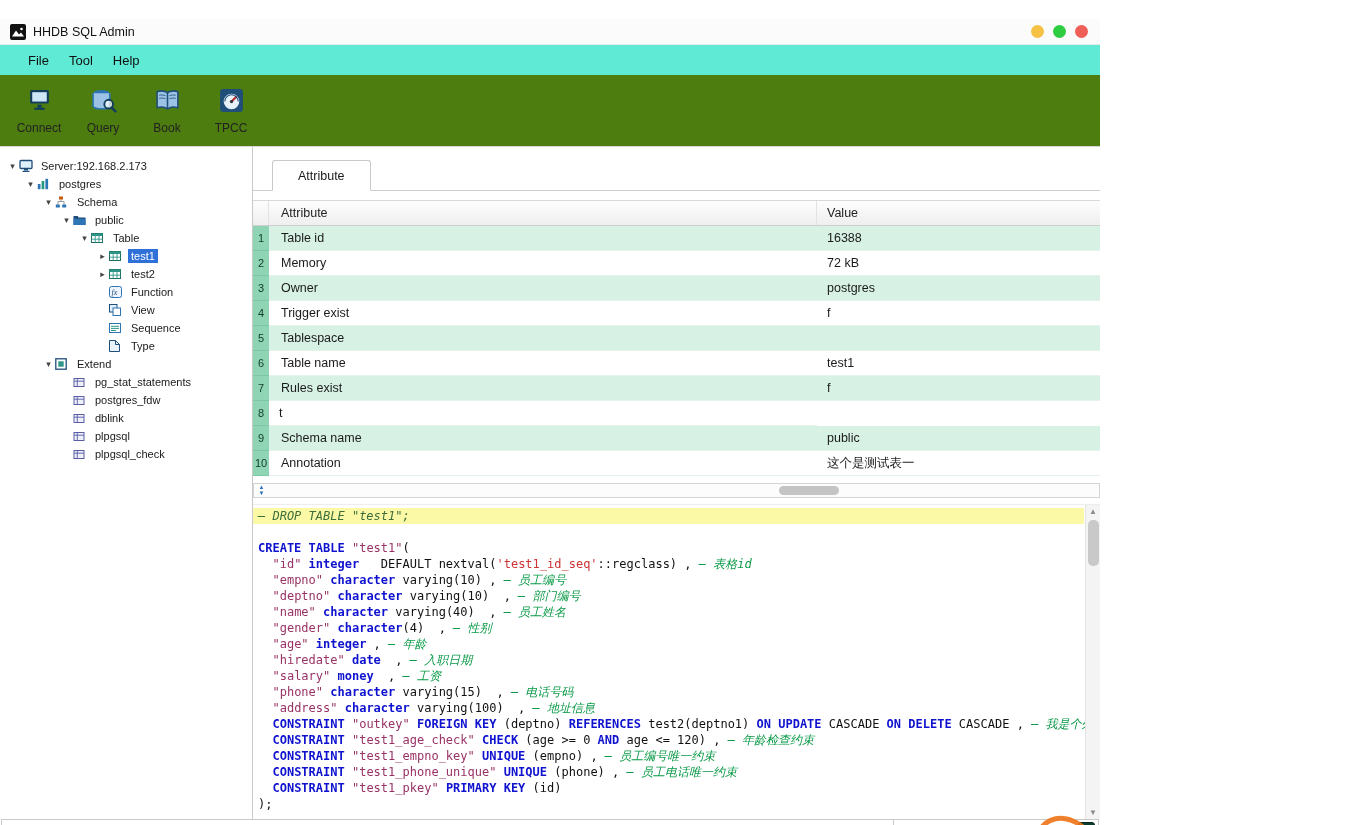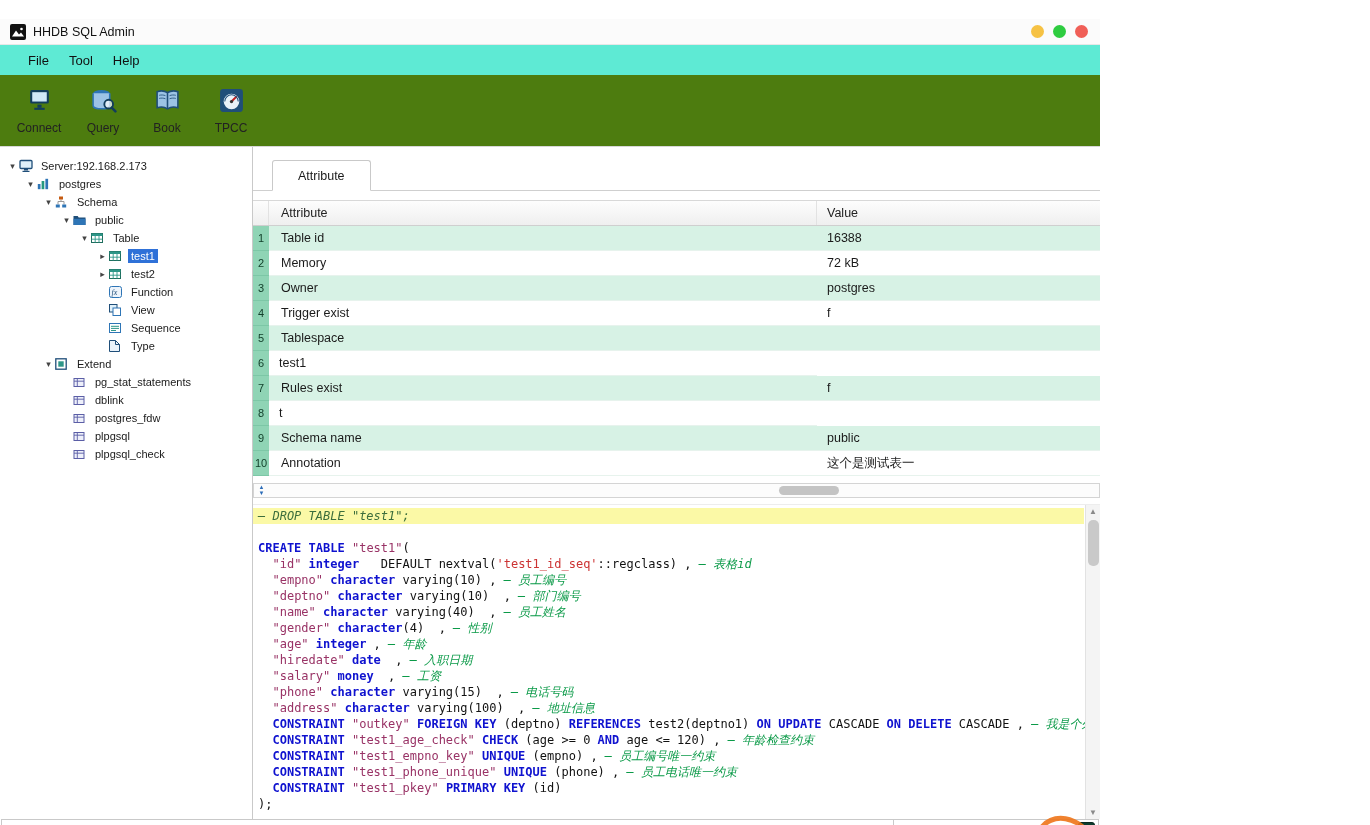--- a/index.html
+++ b/index.html
@@ -327,31 +327,31 @@
           <span class="tree-label">pg_stat_statements</span>
         </div>
         <div class="tree-row" style="padding-left: 60px;">
           <span class="tree-arrow"></span>
           <span class="tree-icon">
             <svg width="12" height="12" viewBox="0 0 12 12">
               <rect x="1" y="2.5" width="10" height="8" fill="#eef0fa" stroke="#5b5ea6"></rect>
               <path d="M1 5.2h10M4.3 2.5V10.5" stroke="#5b5ea6" stroke-width="0.9"></path>
             </svg>
           </span>
-          <span class="tree-label">dblink</span>
+          <span class="tree-label">postgres_fdw</span>
         </div>
         <div class="tree-row" style="padding-left: 60px;">
           <span class="tree-arrow"></span>
           <span class="tree-icon">
             <svg width="12" height="12" viewBox="0 0 12 12">
               <rect x="1" y="2.5" width="10" height="8" fill="#eef0fa" stroke="#5b5ea6"></rect>
               <path d="M1 5.2h10M4.3 2.5V10.5" stroke="#5b5ea6" stroke-width="0.9"></path>
             </svg>
           </span>
-          <span class="tree-label">postgres_fdw</span>
+          <span class="tree-label">dblink</span>
         </div>
         <div class="tree-row" style="padding-left: 60px;">
           <span class="tree-arrow"></span>
           <span class="tree-icon">
             <svg width="12" height="12" viewBox="0 0 12 12">
               <rect x="1" y="2.5" width="10" height="8" fill="#eef0fa" stroke="#5b5ea6"></rect>
               <path d="M1 5.2h10M4.3 2.5V10.5" stroke="#5b5ea6" stroke-width="0.9"></path>
             </svg>
           </span>
           <span class="tree-label">plpgsql</span>
@@ -403,20 +403,21 @@
               <div class="cell-attr">Trigger exist</div>
               <div class="cell-val">f</div>
             </div>
             <div class="attr-row odd">
               <div class="cell-num">5</div>
               <div class="cell-attr">Tablespace</div>
               <div class="cell-val"></div>
             </div>
             <div class="attr-row even">
               <div class="cell-num">6</div>
+              <div class="cell-attr">Table name</div>
               <div class="cell-val">test1</div>
             </div>
             <div class="attr-row odd">
               <div class="cell-num">7</div>
               <div class="cell-attr">Rules exist</div>
               <div class="cell-val">f</div>
             </div>
             <div class="attr-row even">
               <div class="cell-num">8</div>
               <div class="cell-val">t</div>

